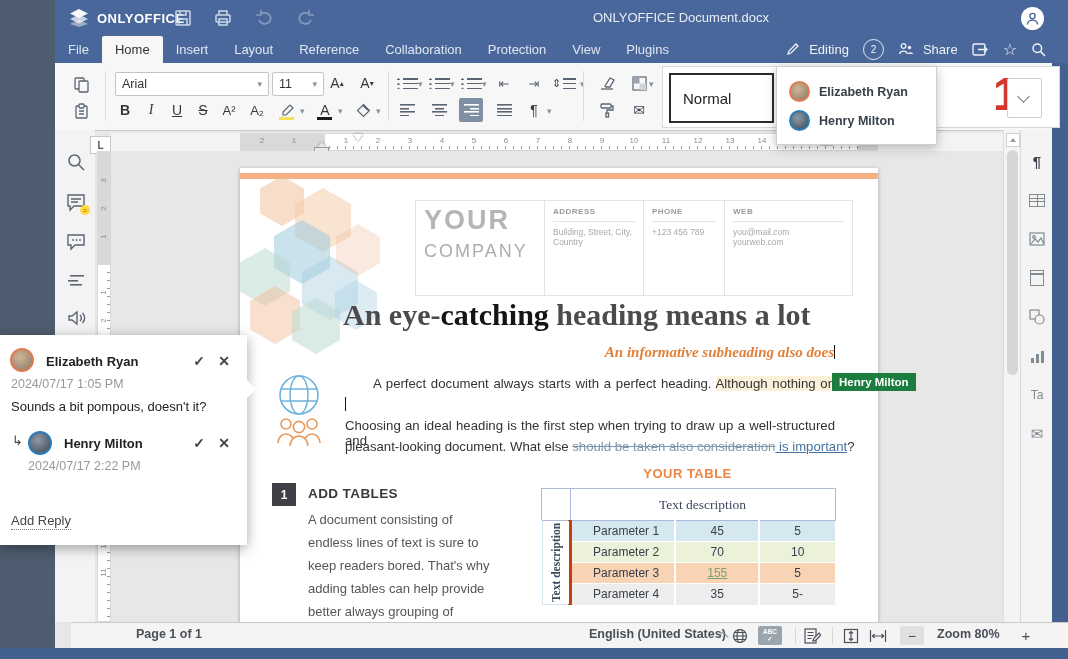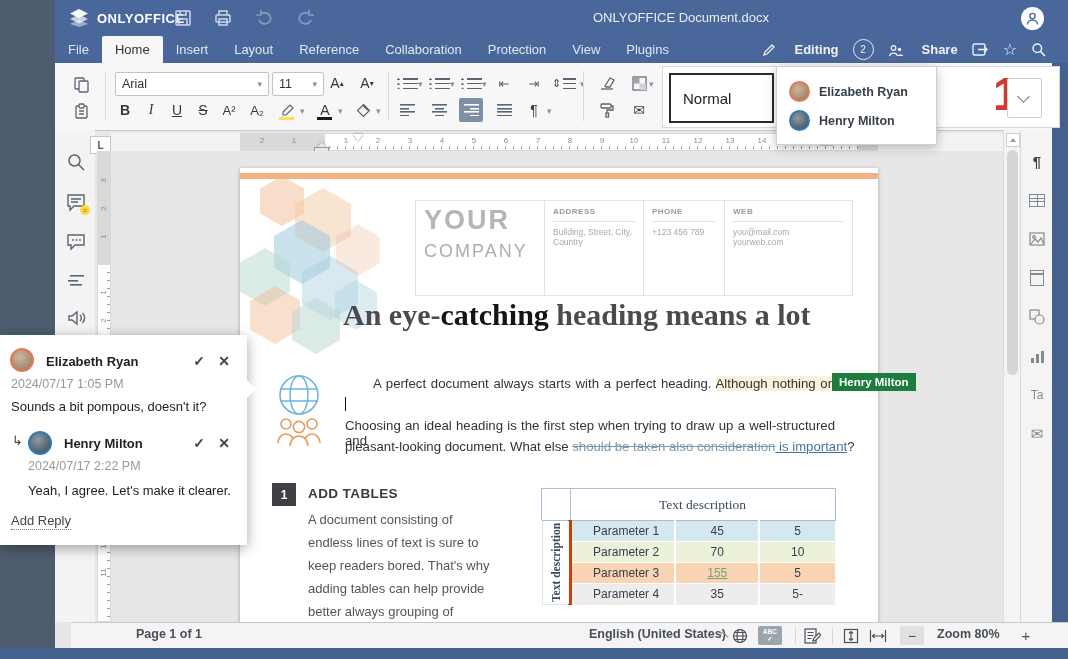--- a/index.html
+++ b/index.html
@@ -17,21 +17,21 @@
   .tb-ic{top:7px;width:22px;height:22px;}
   .tb-ic svg{width:22px;height:22px;}
   .dim{opacity:.45;}
   .doc-title{top:10px;left:538px;font-size:13px;color:#e9eef6;}
   .avatar-btn{left:966px;top:7px;width:23px;height:23px;border-radius:50%;background:#fff;display:flex;align-items:center;justify-content:center;}
   
   .tabrow{left:0;top:36px;width:1013px;height:27px;display:flex;align-items:stretch;font-size:13px;color:#dfe7f2;}
   .tab{padding:6px 13px 0 13px;cursor:default;}
   .tab.active{background:#f7f7f7;color:#333;border-radius:2px 2px 0 0;}
   .tr-right{position:absolute;right:22px;top:0;height:27px;display:flex;align-items:center;gap:14px;font-size:13px;color:#eef2f8;}
-  .tr-item{display:flex;align-items:flex-end;gap:18px;font-weight:bold;}
+  .tr-item{display:flex;align-items:flex-start;gap:9px;}
   .circ2{width:19px;height:19px;border-radius:50%;border:1.4px solid #e6ecf5;display:flex;align-items:center;justify-content:center;font-size:10px;}
   .star{font-size:16px;line-height:16px;}
   
   .toolbar{left:55px;top:63px;width:997px;height:67px;background:#f7f7f7;border-bottom:1px solid #c9c9c9;color:#5a6573;}
   .vsep{position:absolute;top:8px;width:1px;height:50px;background:#dcdcdc;}
   .btn{position:absolute;width:24px;height:24px;display:flex;align-items:center;justify-content:center;font-size:14px;color:#3c4document;color:#3c4350;}
   .combo{position:absolute;height:22px;background:#fff;border:1px solid #bfc4c9;border-radius:2px;display:flex;align-items:center;justify-content:space-between;padding:0 6px;font-size:12.5px;color:#333;}
   .chev{color:#8a9097;font-size:9px;}
   .fmt{font-size:14px;color:#33393f;}
   .underbar{position:absolute;left:4px;bottom:2px;width:15px;height:3px;}
@@ -495,20 +495,21 @@
           <div>+123 456 789</div>
         </div>
         <div class="cc" style="flex:1;">
           <div class="cc-h">WEB</div>
           <div>you@mail.com</div>
           <div>yourweb.com</div>
         </div>
       </div>
 
       <div class="heading"><span>An eye-</span><b>catching</b><span> heading means a lot</span></div>
+      <div class="subheading"><span>An informative subheading also does</span><span class="caret"></span></div>
 
       <div class="globe-g">
         <svg width="52" height="74" viewBox="0 0 52 74" fill="none">
           <circle cx="26" cy="22" r="19" stroke="#6db3dd" stroke-width="1.6"></circle>
           <ellipse cx="26" cy="22" rx="9" ry="19" stroke="#6db3dd" stroke-width="1.4"></ellipse>
           <path d="M7.5 16h37M7.5 28h37" stroke="#6db3dd" stroke-width="1.4"></path>
           <g stroke="#e8995c" stroke-width="1.6" fill="#fff">
             <circle cx="13" cy="51" r="5"></circle>
               <path d="M5 70a8 9 0 0 1 16 0"></path>
             <circle cx="39" cy="51" r="5"></circle>
@@ -518,20 +519,21 @@
           </g>
         </svg>
       </div>
 
       <div class="para-line jl" style="top:208px;"><span style="display:inline-block;width:28px;"></span><span>A perfect document always starts with a perfect heading. </span><span class="hl">Although nothing on</span></div>
       <div class="para-line jl" style="top:229px;"><span class="caret"></span></div>
       <div class="para-line jl" style="top:250px;"><span>Choosing an ideal heading is the first step when trying to draw up a well-structured and</span></div>
       <div class="para-line" style="top:271px;"><span>pleasant-looking document. What else </span><span class="del">should be taken also consideration</span><span class="ins"> is important</span><span>?</span></div>
       <div class="collab-tag">Henry Milton</div>
 
+      <div class="tbl-title">YOUR TABLE</div>
       <table class="doctable outer" cellspacing="0">
         <tbody>
             <tr>
           <td style="width:28px;"></td>
           <td colspan="3" class="th-desc" style="width:265px;">Text description</td>
         </tr>
         <tr class="dr" style="background:#d6e8ef;">
           <td rowspan="4" class="rot" style="background:#fff;">Text description</td>
           <td class="nm" style="width:100px;">Parameter 1</td>
           <td class="vv" style="width:80px;">45</td>
@@ -645,17 +647,16 @@
     <div class="abs cact" style="left:191px;top:18px;">✓</div>
     <div class="abs cact" style="left:216px;top:18px;">✕</div>
     <div class="abs cdate" style="left:11px;top:42px;">2024/07/17 1:05 PM</div>
     <div class="abs" style="left:11px;top:64px;">Sounds a bit pompous, doesn't it?</div>
     <div class="replyarrow">↳</div>
     <div class="abs ava cring" style="left:28px;top:96px;width:24px;height:24px;border-color:#2d7cb5;background:radial-gradient(circle at 40% 35%,#8d9aa6,#3c4752);"></div>
     <div class="abs cname" style="left:64px;top:101px;">Henry Milton</div>
     <div class="abs cact" style="left:191px;top:100px;">✓</div>
     <div class="abs cact" style="left:216px;top:100px;">✕</div>
     <div class="abs cdate" style="left:28px;top:124px;">2024/07/17 2:22 PM</div>
-    <div class="abs" style="left:28px;top:148px;">Yeah, I agree. Let's make it clearer.</div>
     <div class="addreply">Add Reply</div>
   </div>
 
 </div>
 
 </body></html>

